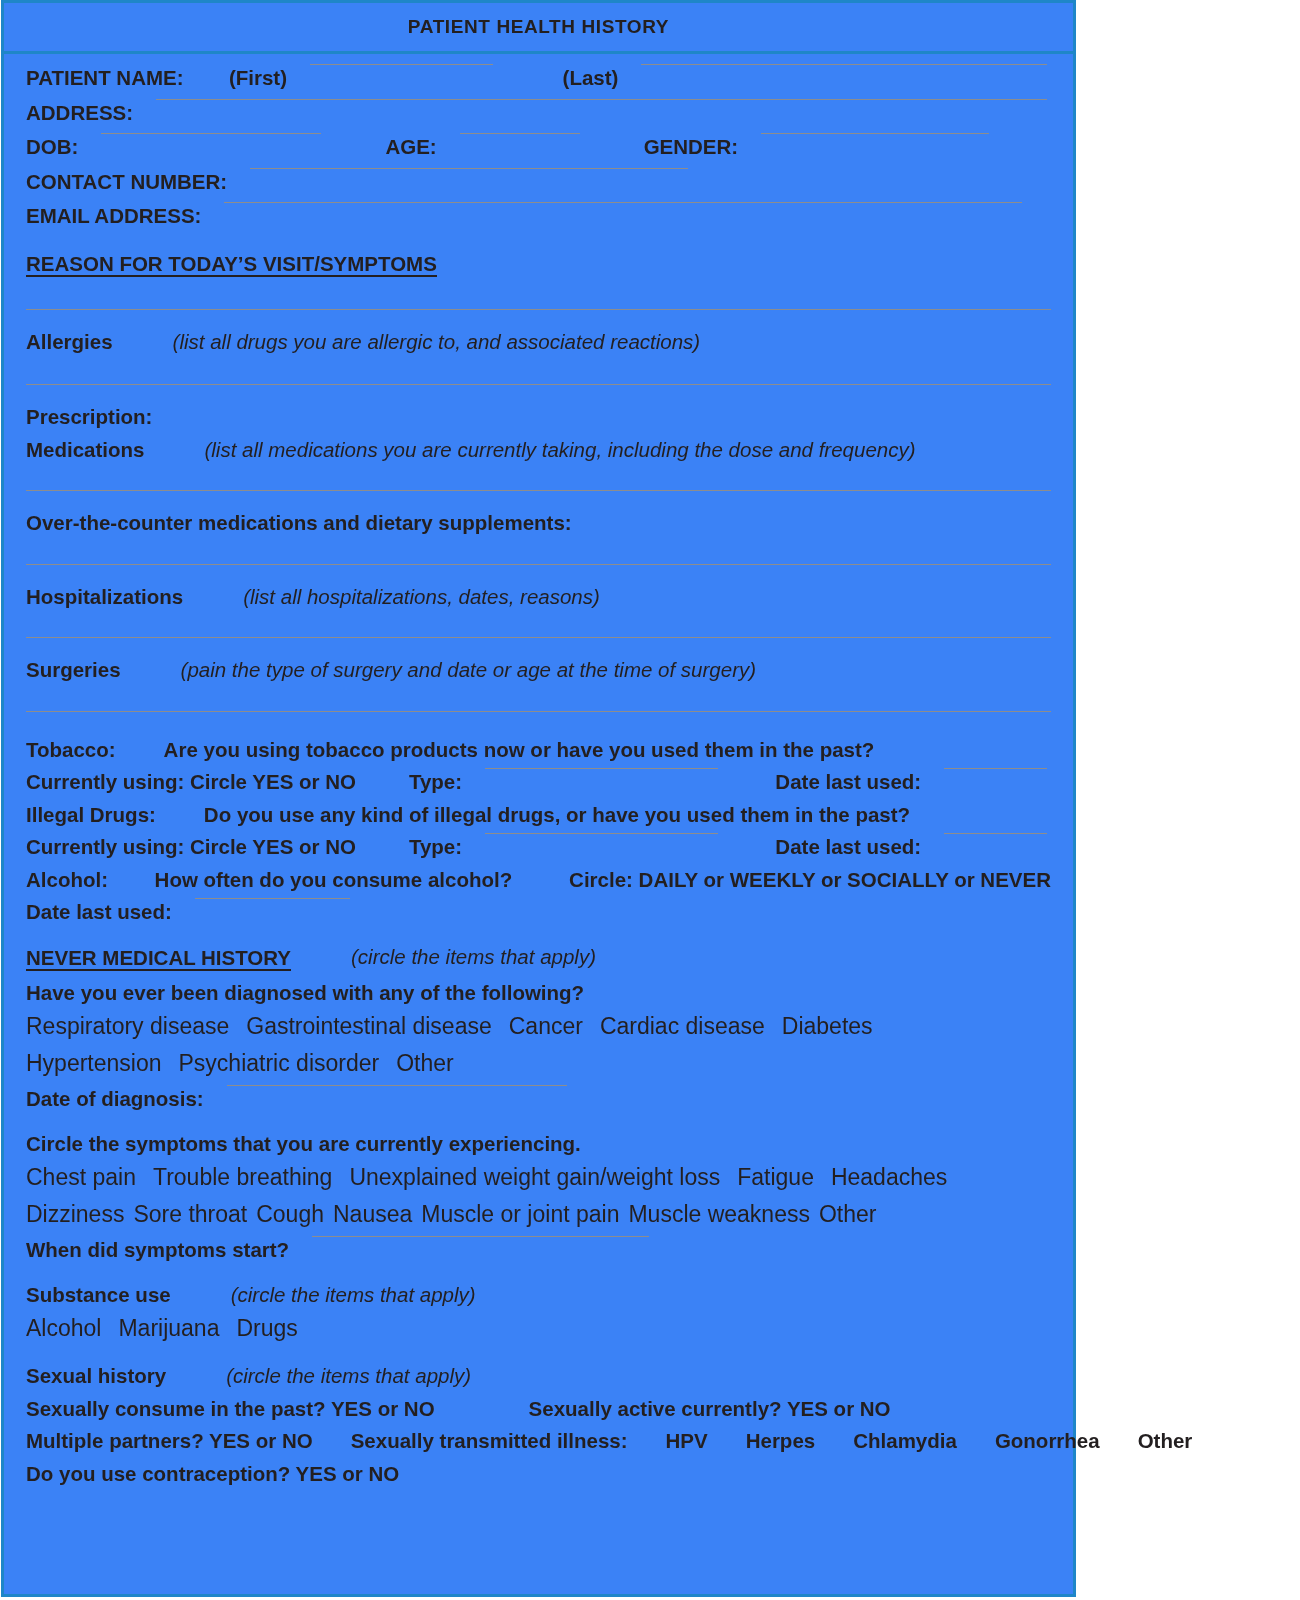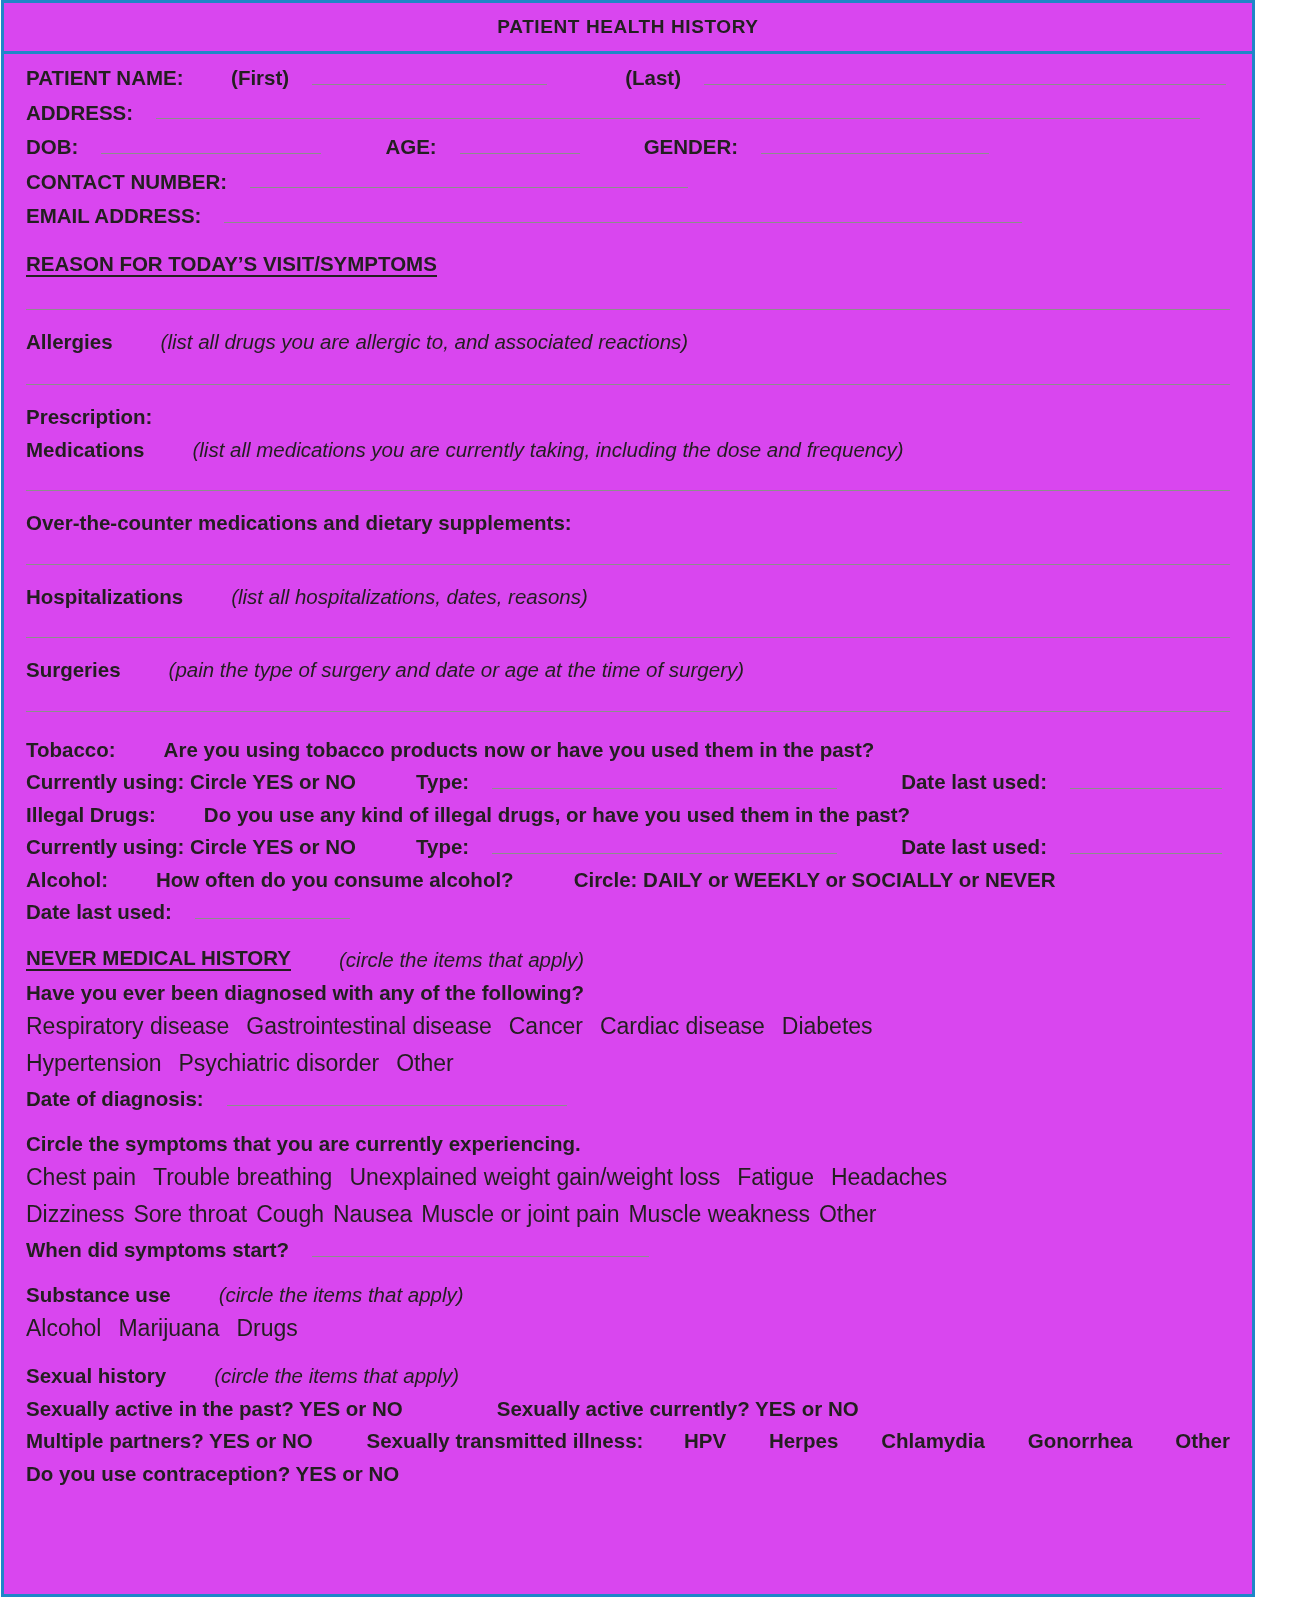--- a/index.html
+++ b/index.html
@@ -10,28 +10,28 @@
   body {
     width: 1300px;
     height: 1600px;
     font-family: "Liberation Sans", sans-serif;
     color: #231f20;
     overflow: hidden;
   }
 
   .page {
     position: relative;
-    width: 1254px;
+    width: 1075px;
     margin: 0 0 0 1px;
     box-sizing: border-box;
     border-left: 3px solid #1f86c8;
     border-right: 3px solid #1f86c8;
     border-top: 3px solid #1f86c8;
     border-bottom: 3px solid #1f86c8;
-    background: #d946ef;
+    background: #3b82f6;
     height: 1597px;
   }
 
   .title-bar {
     border-bottom: 3px solid #1f86c8;
     height: 48px;
     display: flex;
     align-items: center;
     justify-content: center;
   }
@@ -42,32 +42,32 @@
     color: #231f20;
   }
 
   .body-area {
     padding: 14px 22px 0 22px;
   }
 
   
   .row {
     display: flex;
-    align-items: flex-end;
+    align-items: flex-start;
     font-size: 20.5px;
     line-height: 1;
     margin-bottom: 14px;
     white-space: nowrap;
     gap: 19px;
   }
   .row.tight { margin-bottom: 12px; }
 
   .lbl { font-weight: bold; }
   .lbl-b { font-weight: bold; }
-  .ital { font-style: italic; }
+  .ital { font-style: italic; margin-left: 12px; }
 
   
   .rule {
     display: inline-block;
     border-bottom: 1.5px solid #8d8d8d;
     height: 0;
     position: relative;
     top: -4px;
     margin: 0 4px;
   }
@@ -306,21 +306,21 @@
     </div>
 
     <div class="section-gap-12"></div>
 
     <div class="row tight">
       <span class="lbl-b">Sexual history</span>
       <span class="gap-sm"></span>
       <span class="ital">(circle the items that apply)</span>
     </div>
     <div class="row tight">
-      <span class="lbl">Sexually active in the past?  YES or NO</span>
+      <span class="lbl">Sexually consume in the past?  YES or NO</span>
       <span class="gap-xl"></span>
       <span class="lbl">Sexually active currently?  YES or NO</span>
     </div>
     <div class="row tight">
       <span class="lbl">Multiple partners?  YES or NO</span>
       <span class="gap-xl"></span>
       <span class="lbl">Sexually transmitted illness:</span>
       <span class="sp-s"></span>
       <span class="lbl">HPV</span>
         <span class="sp"></span>

